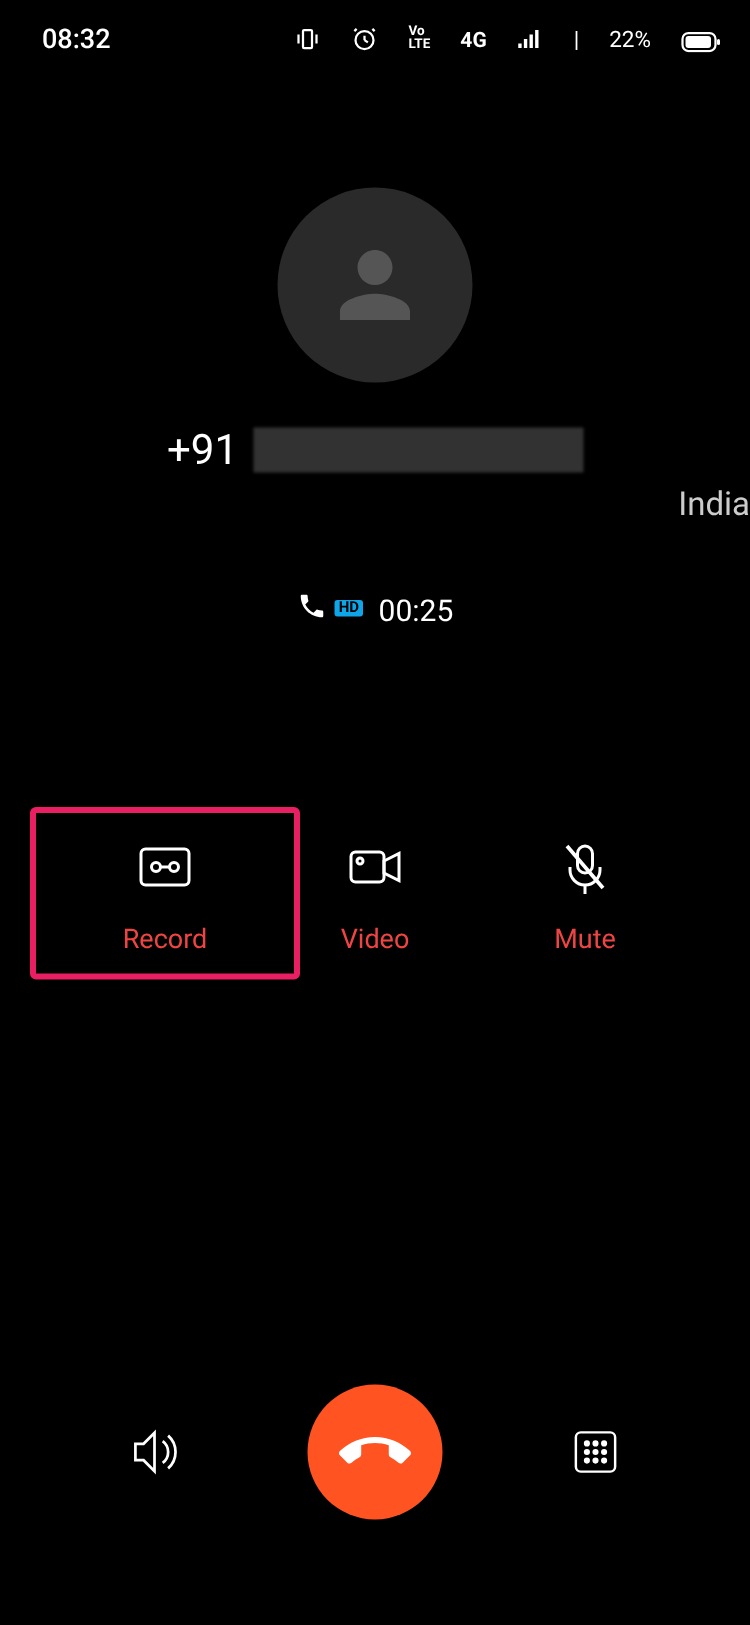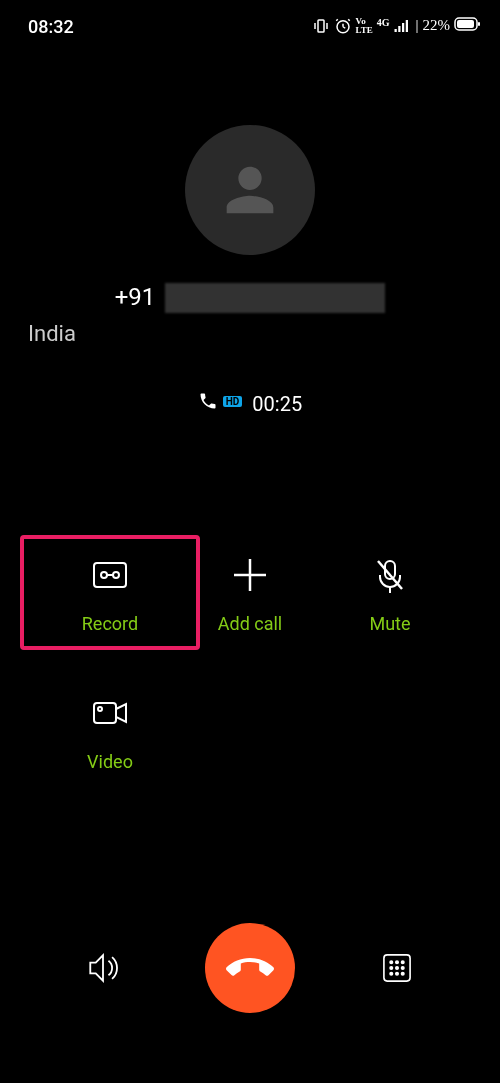--- a/index.html
+++ b/index.html
@@ -22,24 +22,23 @@
       align-items: center;
       padding: 12px 20px 0 28px;
       height: 40px;
       font-size: 18px;
     }
     .status-left {
       font-weight: 500;
     }
     .status-right {
       display: flex;
-      align-items: flex-start;
-      gap: 4px;
+      align-items: flex-end;
+      gap: 20px;
       font-size: 15px;
-      font-family: Liberation Serif, serif;
     }
     .status-icon {
       display: inline-flex;
       align-items: center;
     }
     .avatar-container {
       display: flex;
       justify-content: center;
       margin-top: 85px;
     }
@@ -48,36 +47,36 @@
       height: 130px;
       border-radius: 50%;
       background: #2a2a2a;
       display: flex;
       align-items: center;
       justify-content: center;
     }
     .phone-number {
       text-align: center;
       margin-top: 28px;
-      font-size: 24px;
+      font-size: 28px;
       font-weight: 400;
       display: flex;
       justify-content: center;
-      align-items: flex-start;
+      align-items: center;
       gap: 10px;
     }
     .redacted {
       display: inline-block;
       width: 220px;
       height: 30px;
       background: #323232;
       filter: blur(1px);
     }
     .location {
-      text-align: left;
+      text-align: right;
       margin-top: 8px;
       font-size: 22px;
       color: #ccc;
       margin-left: 28px;
     }
     .call-timer {
       text-align: center;
       margin-top: 45px;
       font-size: 20px;
       display: flex;
@@ -110,21 +109,21 @@
     }
     .grid-button-icon {
       width: 48px;
       height: 48px;
       display: flex;
       align-items: center;
       justify-content: center;
     }
     .grid-button-label {
       font-size: 18px;
-      color: #84cc16;
+      color: #ef4444;
     }
     .highlighted {
       border: 4px solid #e91e63;
       padding: 12px 16px;
       margin: -16px -20px;
       border-radius: 4px;
     }
     .bottom-bar {
       position: absolute;
       bottom: 70px;
@@ -168,21 +167,21 @@
     <span class="status-icon">
       <svg width="18" height="18" viewBox="0 0 24 24" fill="none" stroke="#fff" stroke-width="2">
           <circle cx="12" cy="13" r="8"></circle>
           <line x1="12" y1="9" x2="12" y2="13"></line>
           <line x1="12" y1="13" x2="15" y2="15"></line>
           <line x1="5" y1="3" x2="3" y2="5"></line>
           <line x1="19" y1="3" x2="21" y2="5"></line>
         </svg>
     </span>
     <span class="status-icon" style="font-size:9px;font-weight:bold;line-height:1;">Vo<br>LTE</span>
-    <span class="status-icon" style="font-size:10px;font-weight:bold;">4G</span>
+    <span class="status-icon" style="font-size:14px;font-weight:bold;">4G</span>
     <span class="status-icon">
       <svg width="18" height="18" viewBox="0 0 24 24" fill="#fff">
           <rect x="2" y="16" width="3" height="4"></rect>
           <rect x="7" y="12" width="3" height="8"></rect>
           <rect x="12" y="8" width="3" height="12"></rect>
           <rect x="17" y="4" width="3" height="16"></rect>
         </svg>
     </span>
     <span class="status-icon" style="color:#fff;">|</span>
     <span>22%</span>
@@ -228,51 +227,42 @@
           <rect x="6" y="10" width="32" height="24" rx="3"></rect>
           <circle cx="16" cy="22" r="3"></circle>
           <circle cx="28" cy="22" r="3"></circle>
           <line x1="19" y1="22" x2="25" y2="22"></line>
         </svg>
     </div>
     <div class="grid-button-label">Record</div>
   </div>
 
 
+
   <div class="grid-button">
     <div class="grid-button-icon">
-      <svg width="44" height="44" viewBox="0 0 44 44" fill="none" stroke="#fff" stroke-width="2.5">
-          <line x1="22" y1="6" x2="22" y2="38"></line>
-          <line x1="6" y1="22" x2="38" y2="22"></line>
+      <svg width="44" height="44" viewBox="0 0 44 44" fill="none" stroke="#fff" stroke-width="2">
+          <rect x="6" y="12" width="22" height="20" rx="3"></rect>
+          <polygon points="28,18 38,13 38,31 28,26"></polygon>
+          <circle cx="12" cy="18" r="2"></circle>
         </svg>
     </div>
-    <div class="grid-button-label">Add call</div>
+    <div class="grid-button-label">Video</div>
   </div>
 
   <div class="grid-button">
     <div class="grid-button-icon">
       <svg width="44" height="44" viewBox="0 0 44 44" fill="none" stroke="#fff" stroke-width="2">
           <rect x="17" y="8" width="10" height="18" rx="5"></rect>
           <path d="M12 22v2a10 10 0 0 0 20 0v-2"></path>
           <line x1="22" y1="34" x2="22" y2="40"></line>
           <line x1="10" y1="8" x2="34" y2="36" stroke-width="2.5"></line>
         </svg>
     </div>
     <div class="grid-button-label">Mute</div>
-  </div>
-
-  <div class="grid-button">
-    <div class="grid-button-icon">
-      <svg width="44" height="44" viewBox="0 0 44 44" fill="none" stroke="#fff" stroke-width="2">
-          <rect x="6" y="12" width="22" height="20" rx="3"></rect>
-          <polygon points="28,18 38,13 38,31 28,26"></polygon>
-          <circle cx="12" cy="18" r="2"></circle>
-        </svg>
-    </div>
-    <div class="grid-button-label">Video</div>
   </div>
 
   <div></div>
 </div>
 
 <div class="bottom-bar">
   <div class="bottom-icon">
     <svg width="40" height="40" viewBox="0 0 44 44" fill="none" stroke="#fff" stroke-width="2">
         <polygon points="8,16 14,16 22,8 22,36 14,28 8,28"></polygon>
         <path d="M28 14a10 10 0 0 1 0 16"></path>

